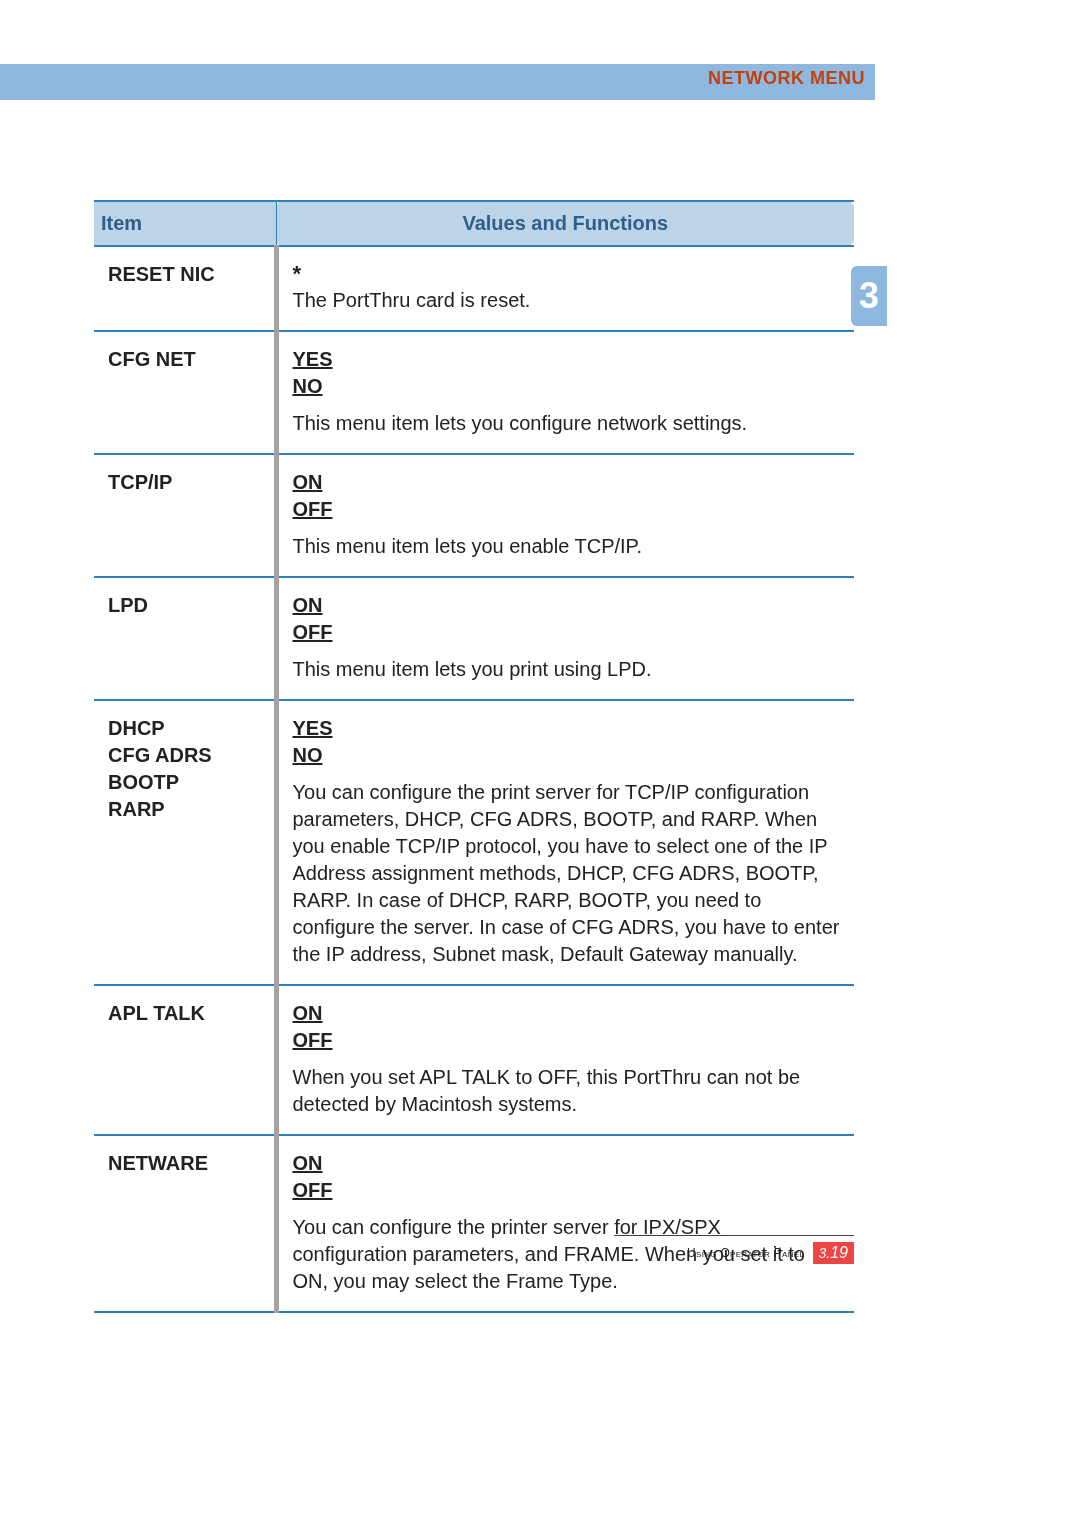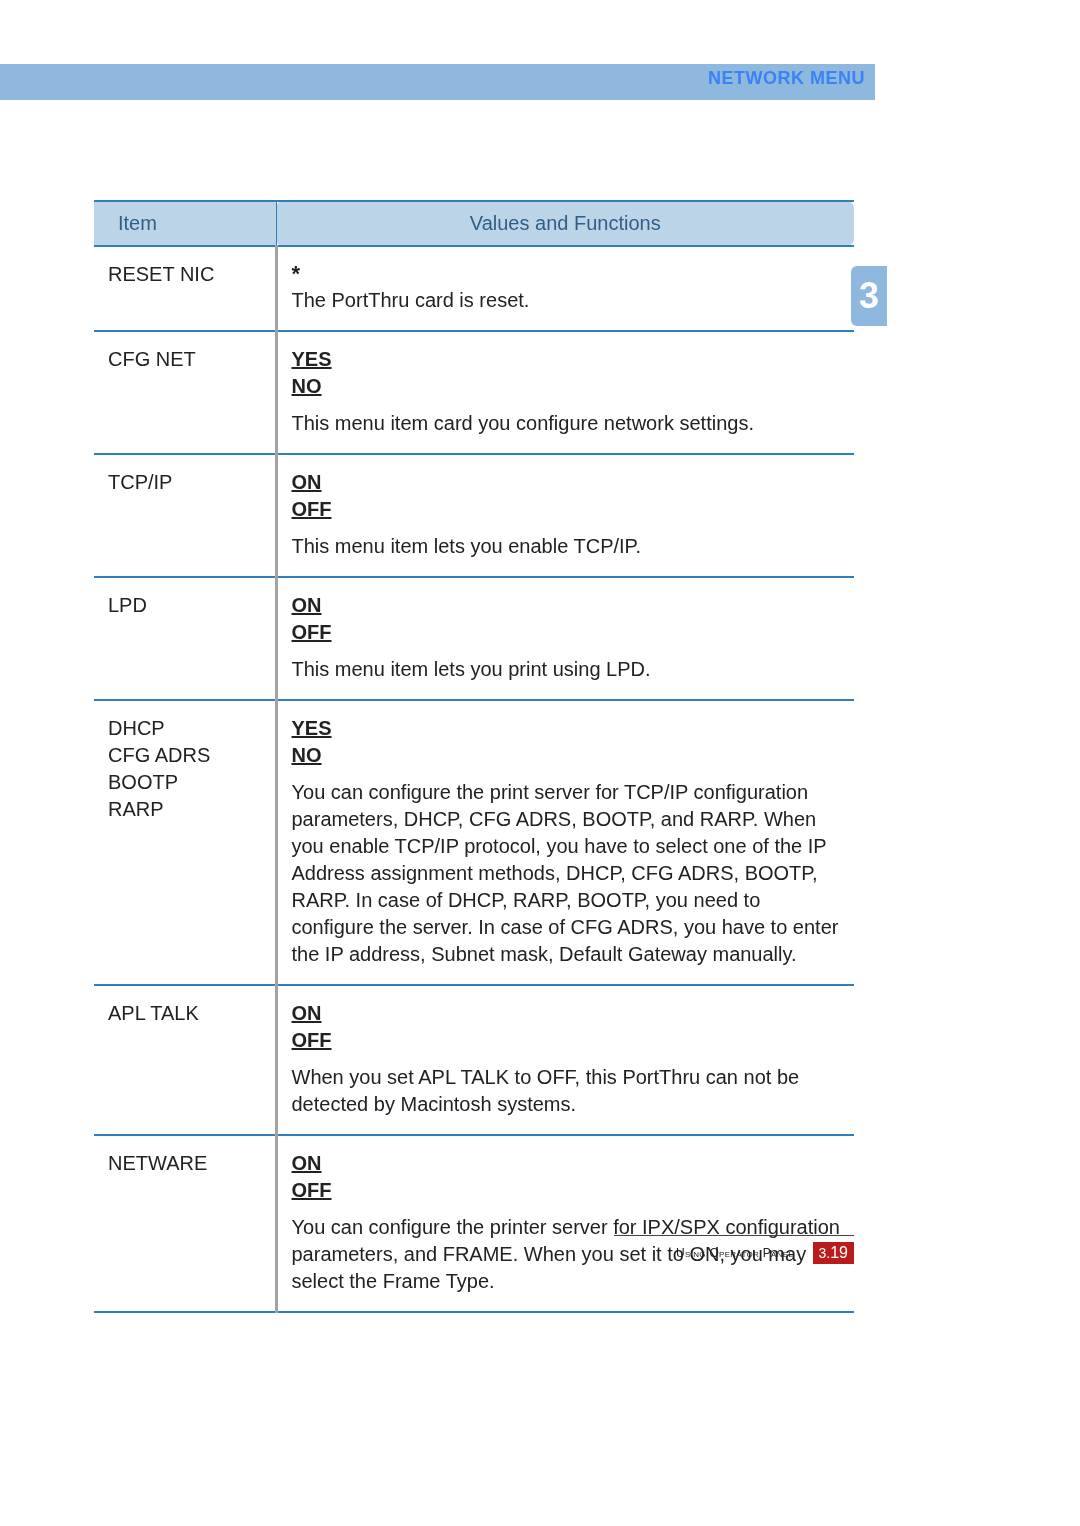--- a/index.html
+++ b/index.html
@@ -17,21 +17,21 @@
     width: 875px;
     height: 36px;
     background: #8fb8de;
   }
   .top-label {
     position: absolute;
     top: 68px;
     left: 0;
     width: 865px;
     text-align: right;
-    color: #3b82f6;
+    color: #c2410c;
     font-size: 18px;
     font-weight: bold;
     letter-spacing: 0.5px;
     padding-left: 25px;
   }
   .chapter-tab {
     position: absolute;
     top: 266px;
     right: 193px;
     width: 36px;
@@ -52,38 +52,38 @@
     width: 760px;
   }
   .tbl {
     width: 100%;
     border-collapse: collapse;
   }
   .tbl th {
     background: #bcd4e8;
     color: #2f5f88;
     font-size: 20px;
-    font-weight: normal;
-    padding: 10px 24px;
+    font-weight: bold;
+    padding: 10px 7px;
     border-top: 2.5px solid #2f7fb8;
     border-bottom: 2.5px solid #2f7fb8;
   }
   .th-item { width: 182px; text-align: left; border-right: 1px solid #2f7fb8; padding-left: 60px;}
   .th-values { text-align: center; border-radius: 7px; }
   .tbl td {
     vertical-align: top;
     font-size: 20px;
     color: #222;
     padding: 14px 14px 16px 14px;
     border-bottom: 2.5px solid #2f7fb8;
   }
   .td-item {
     width: 182px;
-    font-weight: normal;
-    border-right: 3px solid #a3a3a3;
+    font-weight: bold;
+    border-right: 5px solid #a3a3a3;
     line-height: 1.35;
     padding-left: 6px;
   }
   .td-values { padding-left: 22px; padding-right: 10px; }
   .values-block { font-weight: bold; margin-bottom: 10px; line-height: 1.35; text-decoration: underline;}
   .desc { font-weight: normal; line-height: 1.35; }
   .asterisk { font-weight: bold; font-size: 22px; }
   .footer {
     position: absolute;
     bottom: 262px;
@@ -94,26 +94,27 @@
     color: #222;
   }
   .footer-line {
     border-top: 1px solid #444;
     margin-bottom: 6px;
     margin-left: 520px;
   }
   .footer-text { display: inline-block; vertical-align: middle; font-variant: small-caps; letter-spacing: 0.3px;}
   .page-badge {
     display: inline-block;
-    background: #b91c1c;
+    background: #ef4444;
     color: #ffffff;
     font-size: 14px;
     padding: 2px 6px;
-    margin-left: 16px;
+    margin-left: 5px;
     vertical-align: middle;
+    font-style: italic;
   }
   .page-badge .chap { font-weight: normal; }
   .page-badge .num { font-size: 16px; }
 </style>
 </head>
 <body>
 
 <div class="page">
 
   <div class="top-bar"></div>
@@ -135,21 +136,21 @@
           <td class="td-values">
             <div class="asterisk" style="white-space:pre-line;">*</div>
             <div class="desc">The PortThru card is reset.</div>
           </td>
         </tr>
         <tr>
           <td class="td-item" style="white-space:pre-line;">CFG NET</td>
           <td class="td-values">
             <div class="values-block" style="white-space:pre-line;">YES
 NO</div>
-            <div class="desc">This menu item card you configure network settings.</div>
+            <div class="desc">This menu item lets you configure network settings.</div>
           </td>
         </tr>
         <tr>
           <td class="td-item" style="white-space:pre-line;">TCP/IP</td>
           <td class="td-values">
             <div class="values-block" style="white-space:pre-line;">ON
 OFF</div>
             <div class="desc">This menu item lets you enable TCP/IP.</div>
           </td>
         </tr>

